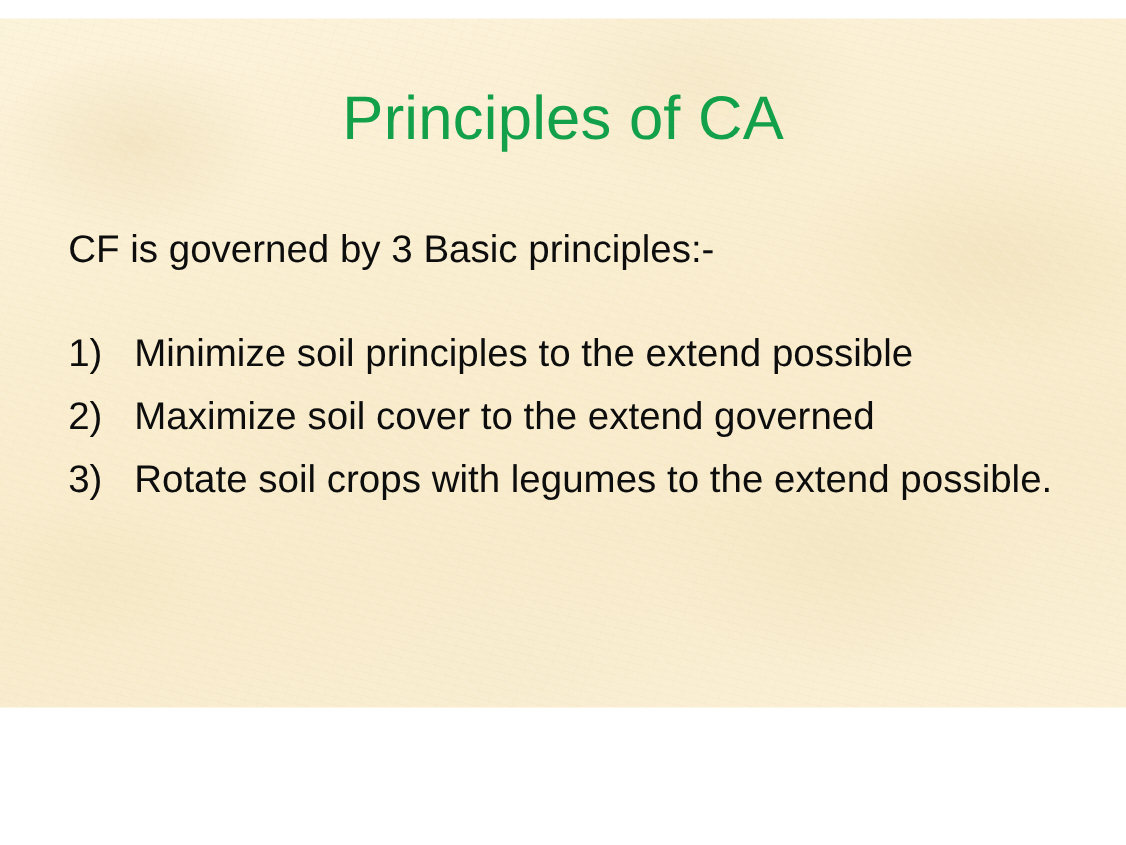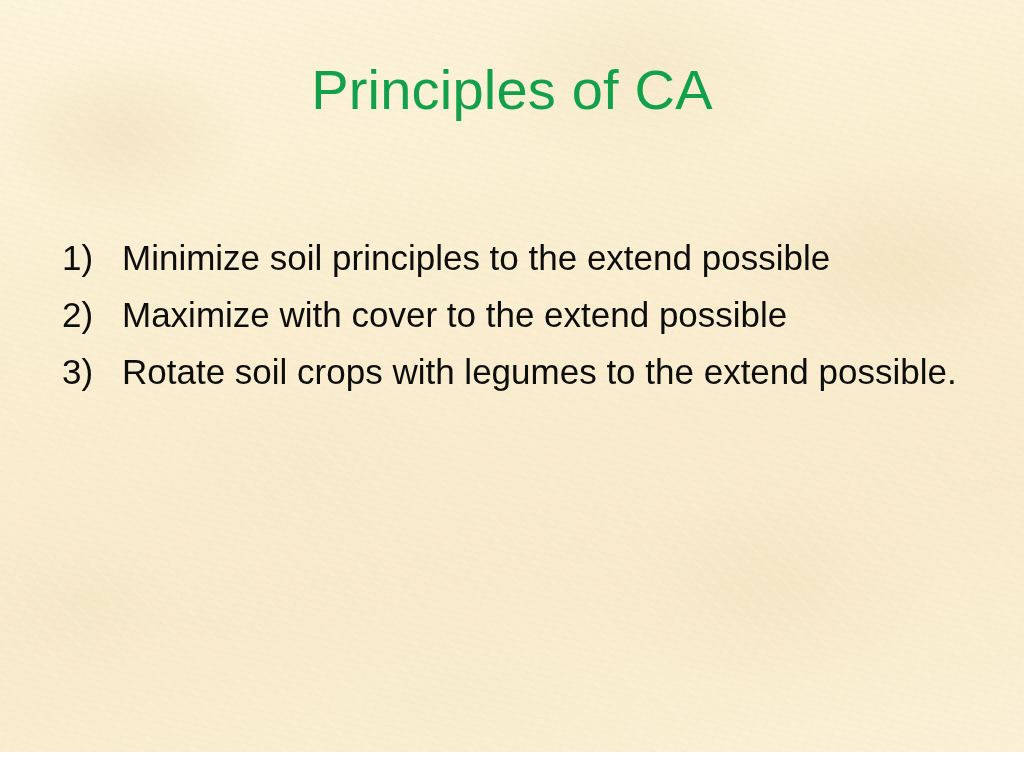--- a/index.html
+++ b/index.html
@@ -9,33 +9,34 @@
   body {
     width: 1024px;
     height: 768px;
     overflow: hidden;
     font-family: "Liberation Sans", sans-serif;
   }
 
   #slide {
     position: relative;
     width: 1024px;
-    height: 752px;
+    height: 626px;
     box-sizing: border-box;
     background-color: #faeed0;
     background-image:
       radial-gradient(ellipse 180px 120px at 12% 18%, rgba(243,228,193,0.85) 0%, rgba(250,238,208,0) 70%),
       radial-gradient(ellipse 220px 140px at 62% 9%,  rgba(245,232,199,0.8) 0%,  rgba(250,238,208,0) 72%),
       radial-gradient(ellipse 260px 150px at 88% 35%, rgba(242,227,190,0.75) 0%, rgba(250,238,208,0) 70%),
       radial-gradient(ellipse 200px 130px at 30% 62%, rgba(246,234,202,0.8) 0%,  rgba(250,238,208,0) 70%),
       radial-gradient(ellipse 240px 150px at 75% 78%, rgba(243,229,193,0.7) 0%,  rgba(250,238,208,0) 72%),
       radial-gradient(ellipse 190px 110px at 45% 92%, rgba(247,236,206,0.85) 0%, rgba(250,238,208,0) 70%),
       radial-gradient(ellipse 160px 100px at 8%  80%, rgba(244,231,196,0.7) 0%,  rgba(250,238,208,0) 70%),
       linear-gradient(170deg, #fcf3db 0%, #faeed0 38%, #f8ebcb 70%, #fbf0d6 100%);
     overflow: hidden;
+    margin-top: 17px;
   }
 
   
   #slide::before {
     content: "";
     position: absolute;
     inset: 0;
     pointer-events: none;
     opacity: 0.30;
     background-image:
@@ -122,33 +123,34 @@
 </head>
 <body>
 
 <div id="slide">
   <div id="content">
 
     <div class="slide-title">Principles of CA</div>
 
     <div class="body-block">
 
+      <div class="intro-line">CF is governed by 3 Basic principles:-</div>
 
       <div class="spacer"></div>
 
       <ul class="principles-list">
 
         <li class="principle-item">
           <span class="item-marker">1)</span>
           <span class="item-text">Minimize soil principles to the extend possible</span>
         </li>
 
         <li class="principle-item">
           <span class="item-marker">2)</span>
-          <span class="item-text">Maximize with cover to the extend possible</span>
+          <span class="item-text">Maximize soil cover to the extend governed</span>
         </li>
 
         <li class="principle-item">
           <span class="item-marker">3)</span>
           <span class="item-text">Rotate soil crops with legumes to the extend possible.</span>
         </li>
 
       </ul>
     </div>
   </div>

